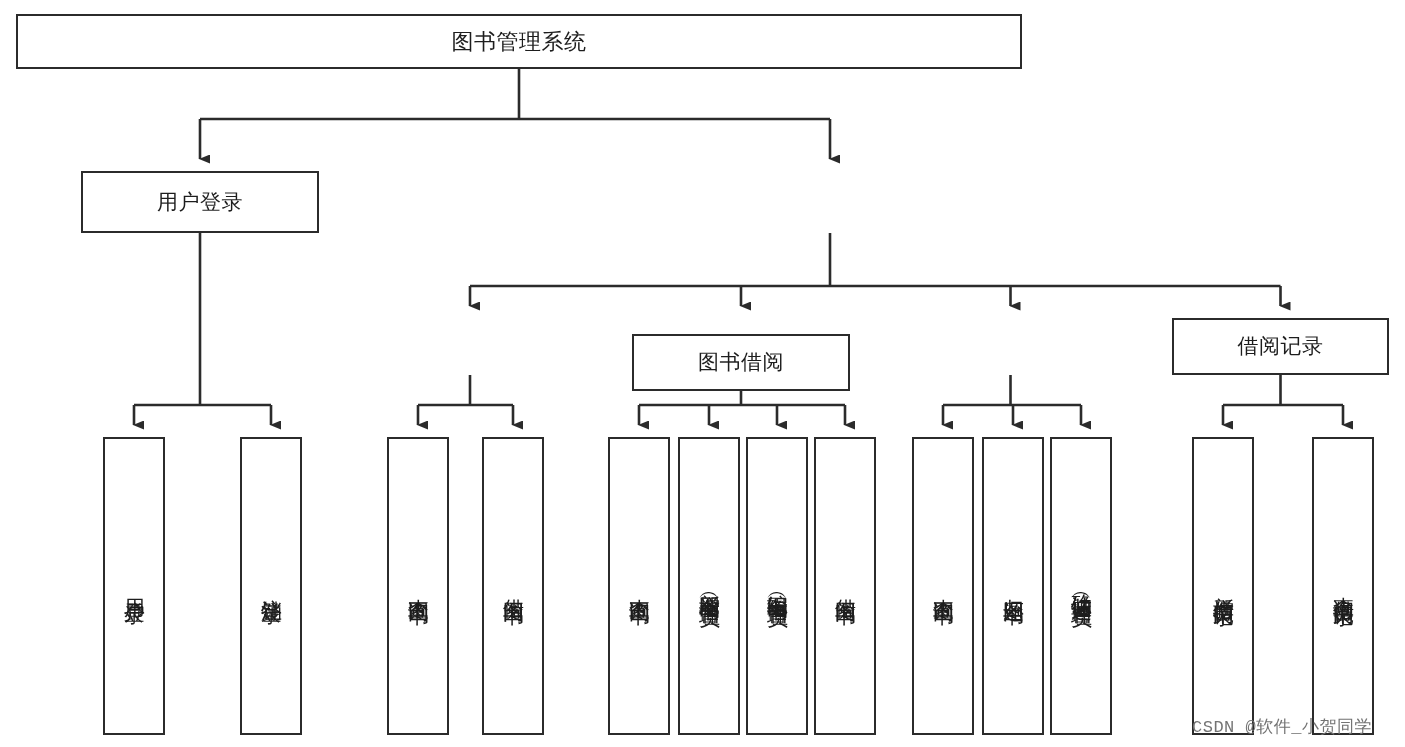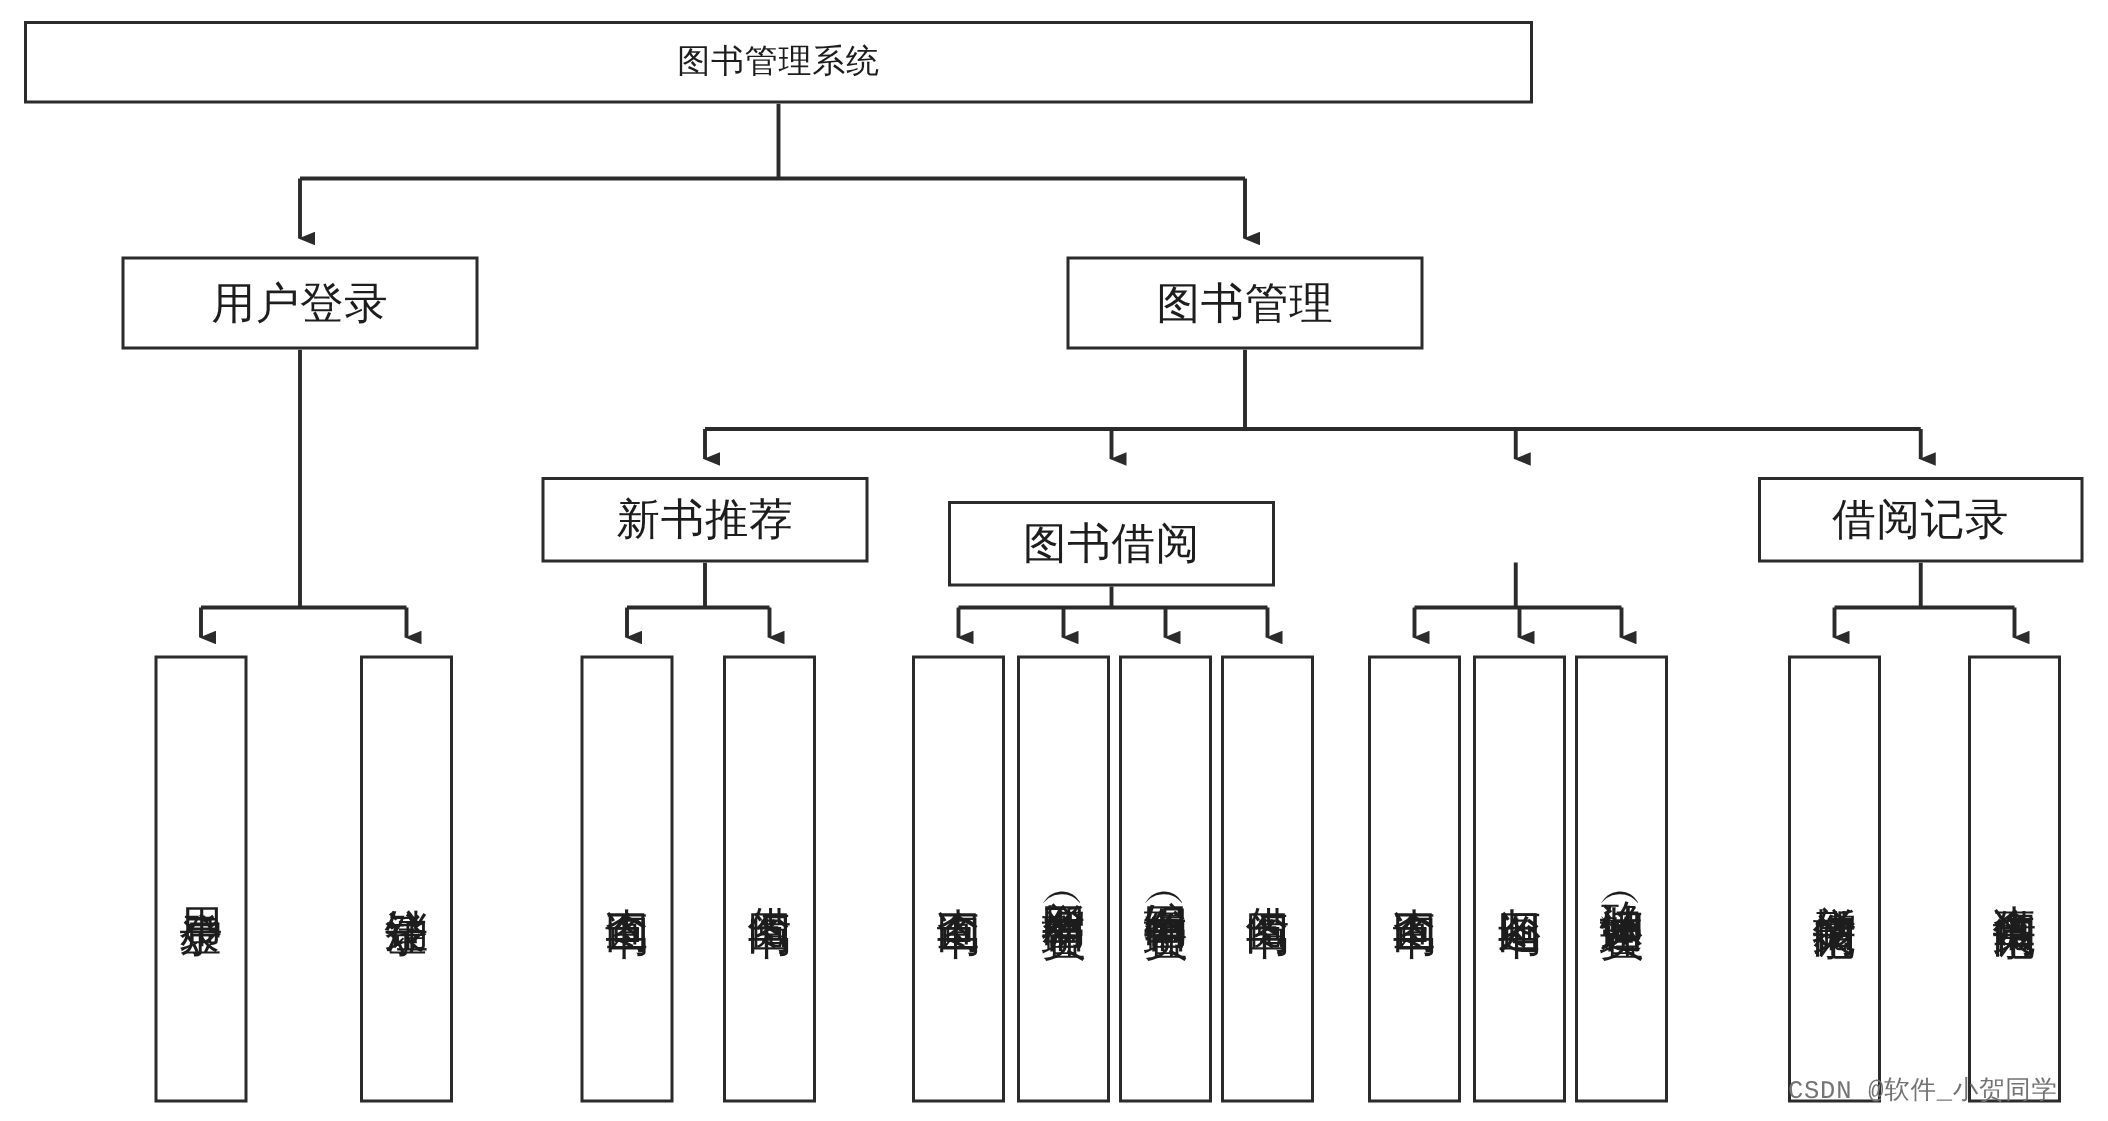--- a/index.html
+++ b/index.html
@@ -31,21 +31,21 @@
     box-sizing: border-box;
     border: 2px solid #2b2b2b;
     background: #ffffff;
     display: flex;
     align-items: center;
     justify-content: center;
     overflow: hidden;
   }
   .node-label {
     color: #1d1d1d;
-    font-size: 29px;
+    font-size: 21px;
     line-height: 1.18;
     letter-spacing: 0.5px;
     white-space: nowrap;
     text-align: center;
   }
   .node.vertical .node-label {
     writing-mode: vertical-rl;
     text-orientation: upright;
     letter-spacing: 2px;
     line-height: 1;
@@ -111,27 +111,21 @@
       </g>
   </svg>
 
   <div class="node root" style="left: 16px; top: 14px; width: 1006px; height: 55px;">
     <span class="node-label">图书管理系统</span>
   </div>
 
   <div class="node" style="left: 81px; top: 171px; width: 238px; height: 62px;">
     <span class="node-label">用户登录</span>
   </div>
-  <div class="node" style="left: 711px; top: 171px; width: 238px; height: 62px;">
-    <span class="node-label">图书管理</span>
-  </div>
 
-  <div class="node" style="left: 361px; top: 318px; width: 218px; height: 57px;">
-    <span class="node-label">新书推荐</span>
-  </div>
   <div class="node" style="left: 632px; top: 334px; width: 218px; height: 57px;">
     <span class="node-label">图书借阅</span>
   </div>
   <div class="node" style="left: 1172px; top: 318px; width: 217px; height: 57px;">
     <span class="node-label">借阅记录</span>
   </div>
 
   <div class="node vertical" style="left: 103px; top: 437px; width: 62px; height: 298px;">
     <span class="node-label">用户登录</span>
   </div>

